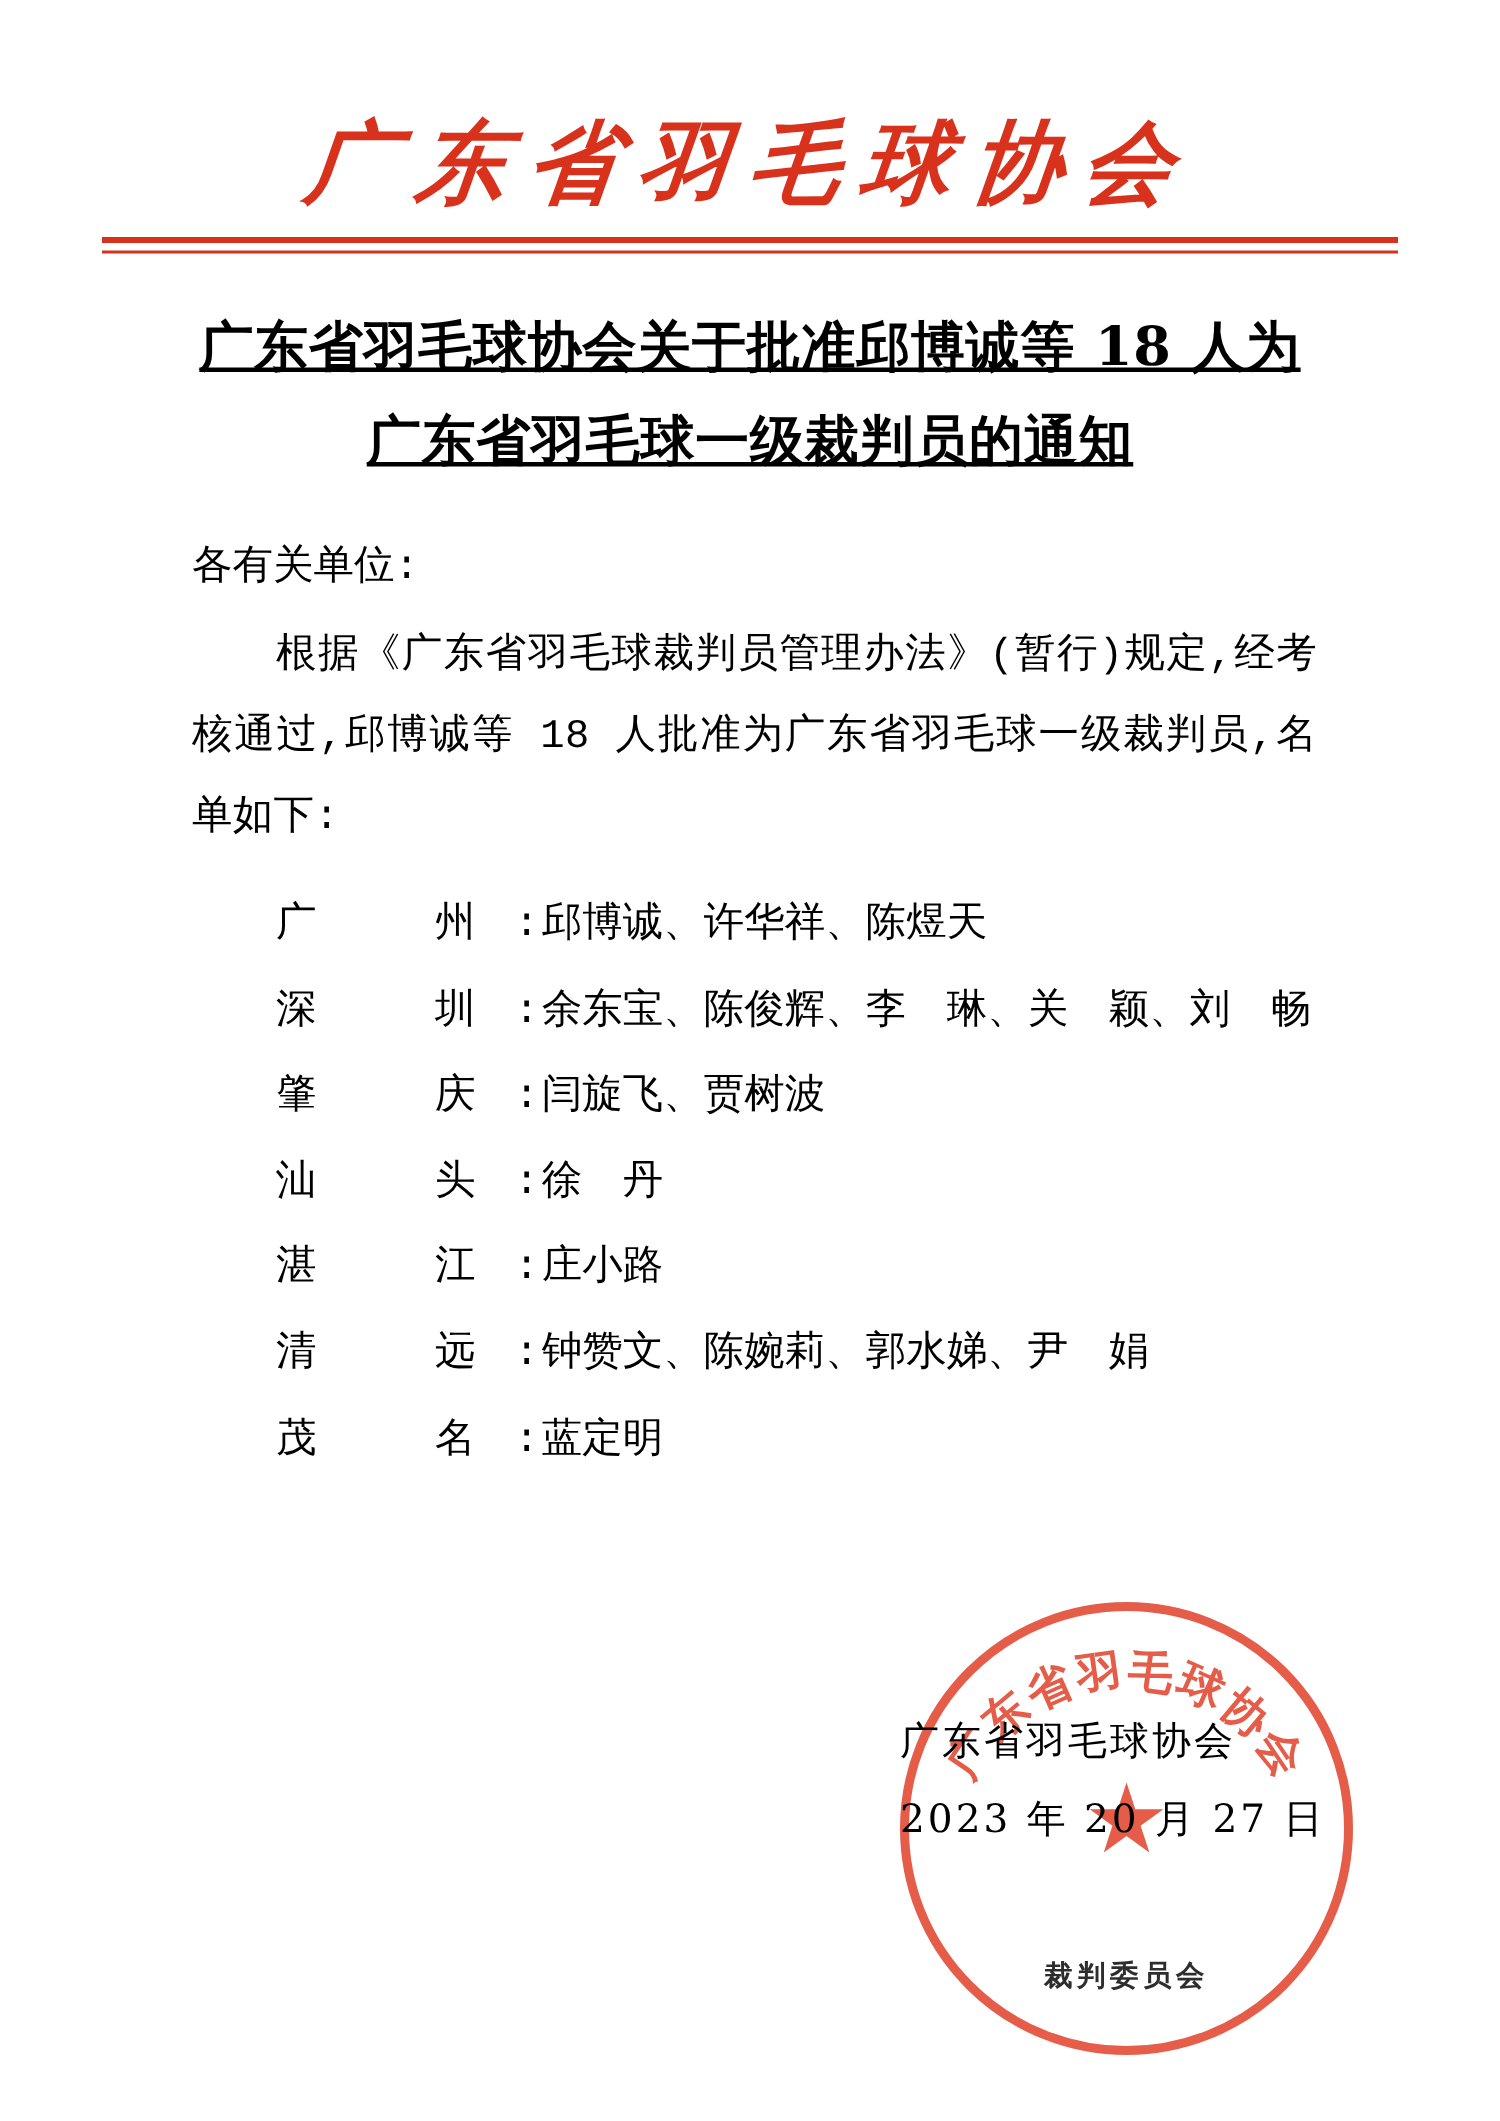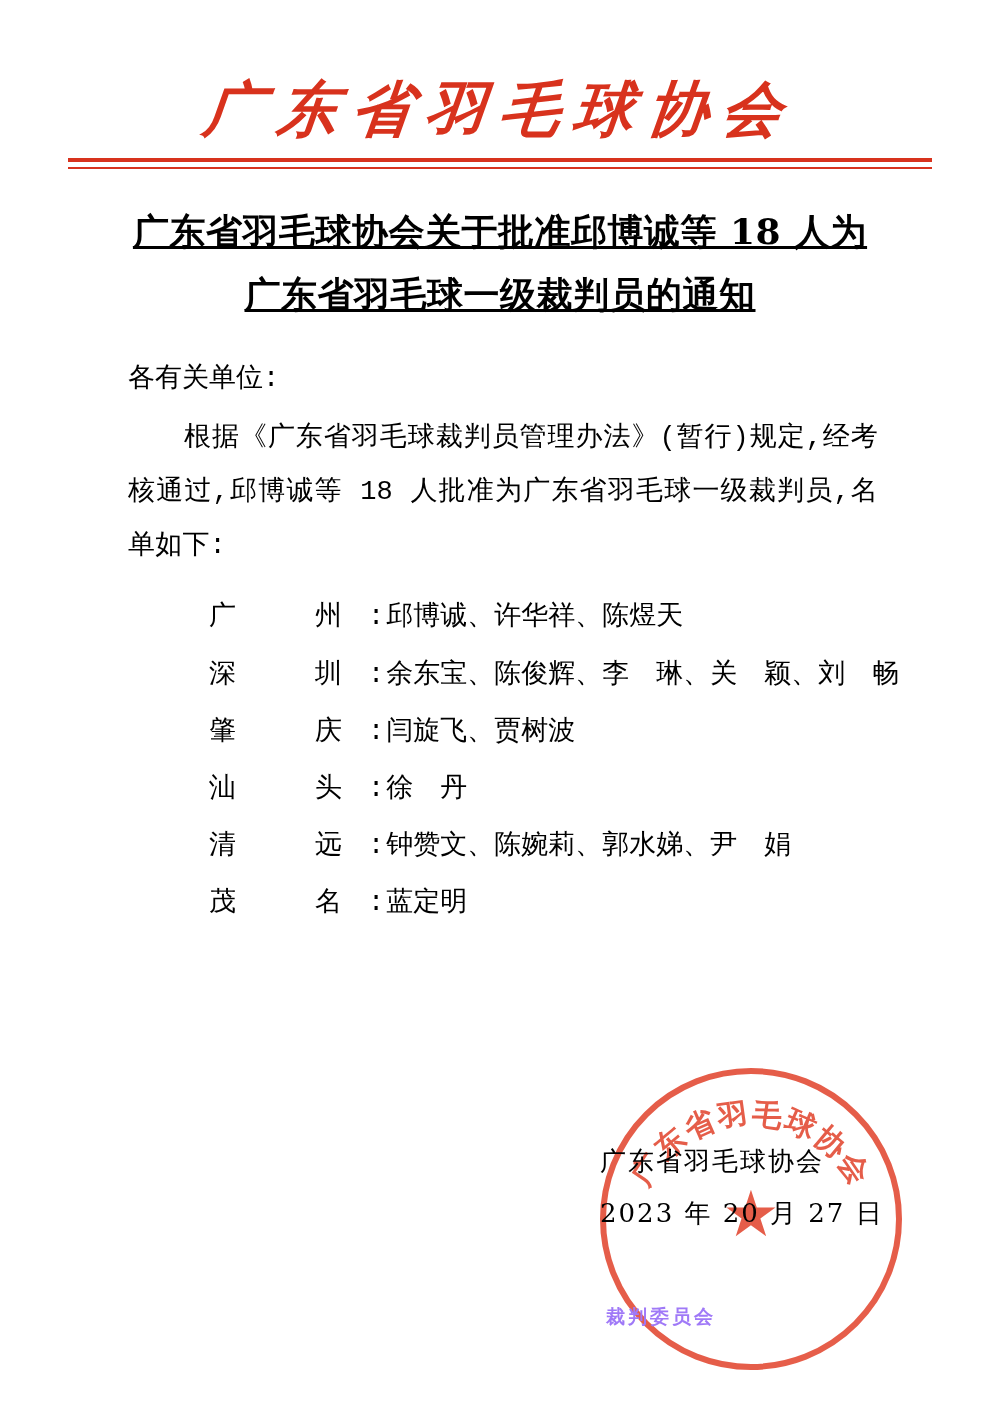--- a/index.html
+++ b/index.html
@@ -100,21 +100,20 @@
     margin-top: 16px;
   }
   .name-row {
     font-size: 27px;
     line-height: 2.12;
     padding-left: 56px;
     white-space: nowrap;
   }
   .city {
     display: inline-block;
-    margin-left: 25px;
   }
   .city-2 {
     
     letter-spacing: 26px;
     padding-right: 0;
   }
   .city-4 {
     letter-spacing: 0;
   }
   .colon {
@@ -173,21 +172,22 @@
     font-family: "DejaVu Serif", "Liberation Serif", serif;
     font-size: 30px;
     font-weight: bold;
     letter-spacing: 2px;
   }
   .stamp-bottom {
     position: absolute;
     left: 0;
     bottom: 34px;
     width: 100%;
-    color: #8b5cf6;
+    text-align: center;
+    color: #000000;
     font-size: 19px;
     letter-spacing: 3px;
     font-weight: bold;
   }
 </style>
 </head>
 <body>
 
 <div class="page">
 
@@ -220,20 +220,23 @@
       </div>
 
       <div class="name-row">
         <span class="city city-2">肇　庆</span><span class="colon">:</span><span>闫旋飞、贾树波</span>
       </div>
 
       <div class="name-row">
         <span class="city city-2">汕　头</span><span class="colon">:</span><span>徐　丹</span>
       </div>
 
+      <div class="name-row">
+        <span class="city city-2">湛　江</span><span class="colon">:</span><span>庄小路</span>
+      </div>
 
       <div class="name-row">
         <span class="city city-2">清　远</span><span class="colon">:</span><span>钟赞文、陈婉莉、郭水娣、尹　娟</span>
       </div>
 
       <div class="name-row">
         <span class="city city-2">茂　名</span><span class="colon">:</span><span>蓝定明</span>
       </div>
 
 

